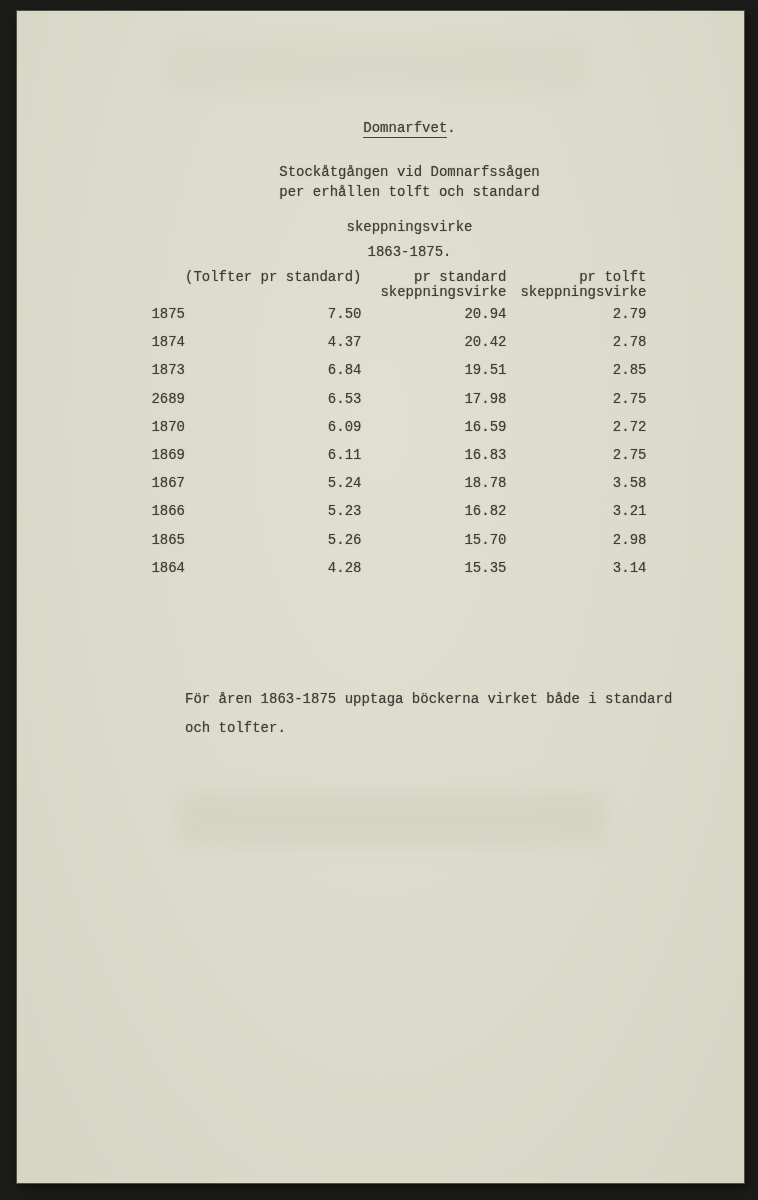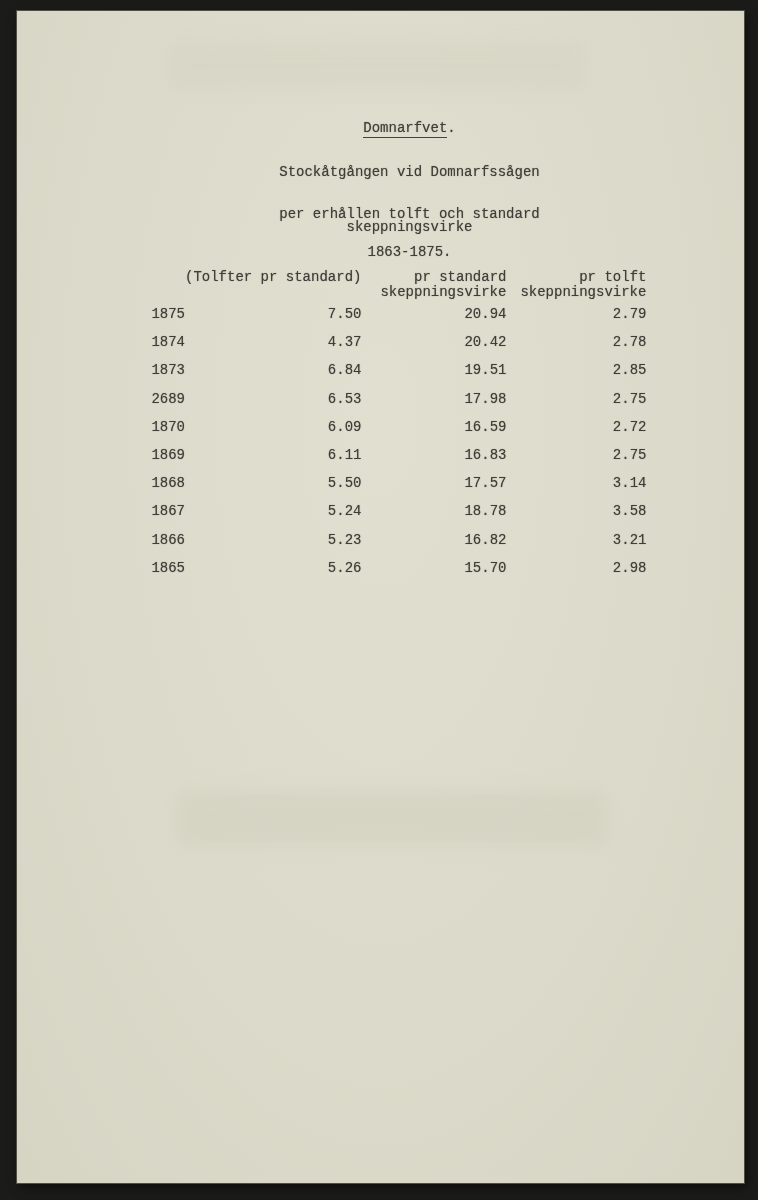--- a/index.html
+++ b/index.html
@@ -35,21 +35,21 @@
     padding-left: 58px;   
     text-align: center;
   }
   .title-line { top: 110px; }
   .title-underline {
     display: inline-block;
     border-bottom: 1.5px solid #44433c;
     padding-bottom: 2px;
   }
   .sub1 { top: 154px; }
-  .sub2 { top: 196px; }
+  .sub2 { top: 174px; }
   .sub3 { top: 209px; }
   .sub4 { top: 234px; }
 
   table.data {
     position: absolute;
     left: 83px; top: 259px;
     border-collapse: collapse;
     table-layout: fixed;
   }
   col.c-year { width: 85px; }
@@ -147,41 +147,42 @@
           <td>16.59</td>
           <td>2.72</td>
         </tr>
         <tr>
           <td>1869</td>
           <td>6.11</td>
           <td>16.83</td>
           <td>2.75</td>
         </tr>
         <tr>
-          <td>1868</td>
-          <td>5.50</td>
-          <td>17.57</td>
-          <td>3.14</td>
-        </tr>
-        <tr>
           <td>1867</td>
           <td>5.24</td>
           <td>18.78</td>
           <td>3.58</td>
         </tr>
         <tr>
           <td>1866</td>
           <td>5.23</td>
           <td>16.82</td>
           <td>3.21</td>
         </tr>
         <tr>
           <td>1865</td>
           <td>5.26</td>
           <td>15.70</td>
           <td>2.98</td>
         </tr>
+        <tr>
+          <td>1864</td>
+          <td>4.28</td>
+          <td>15.35</td>
+          <td>3.14</td>
+        </tr>
       </tbody>
     </table>
 
+    <div class="tw note"><span>För åren 1863-1875 upptaga böckerna virket både i standard</span><br><span>och tolfter.</span></div>
 
   </div>
 </div>
 
 </body></html>

